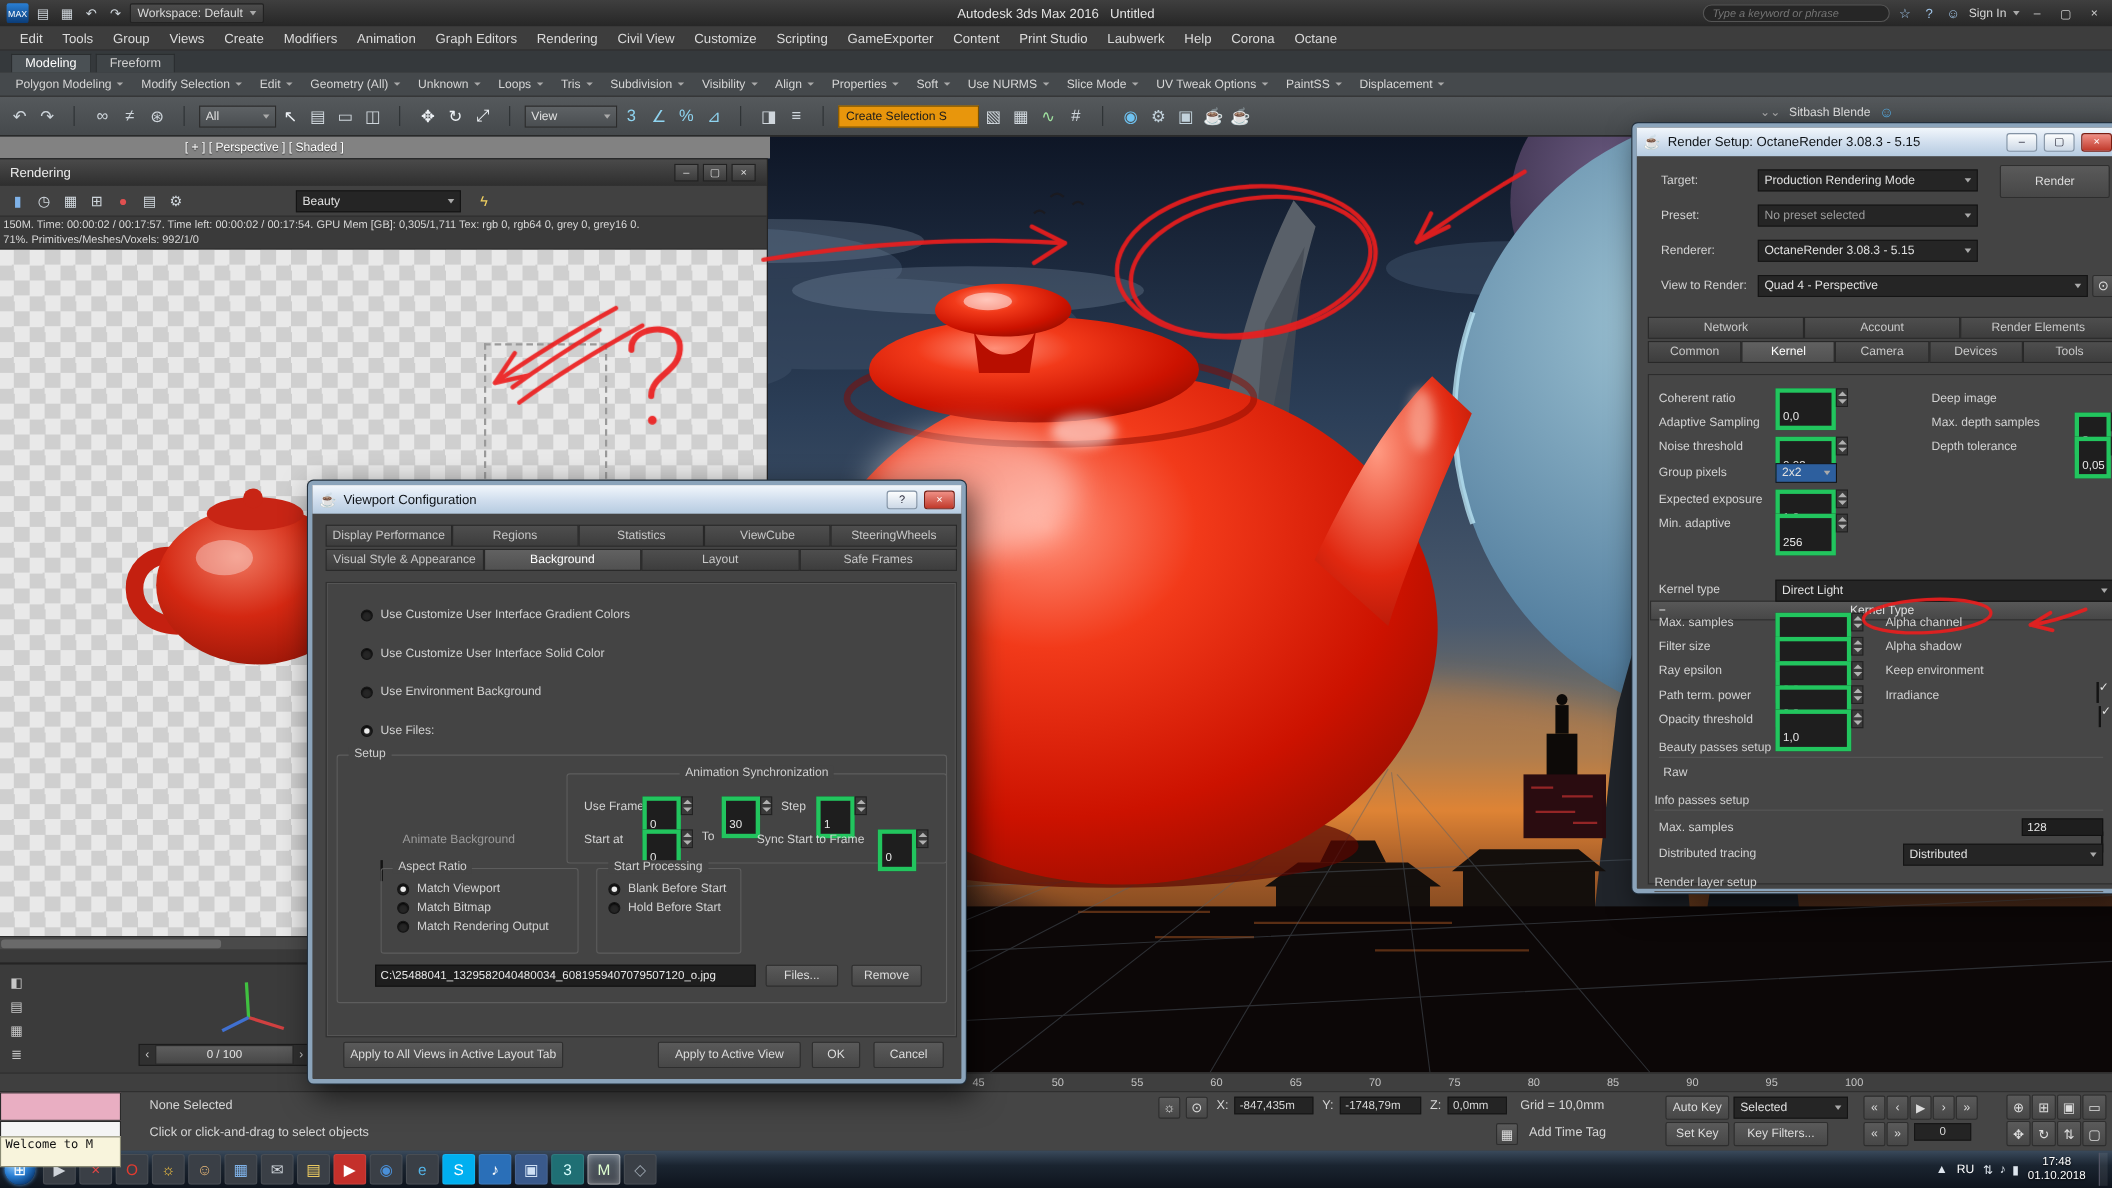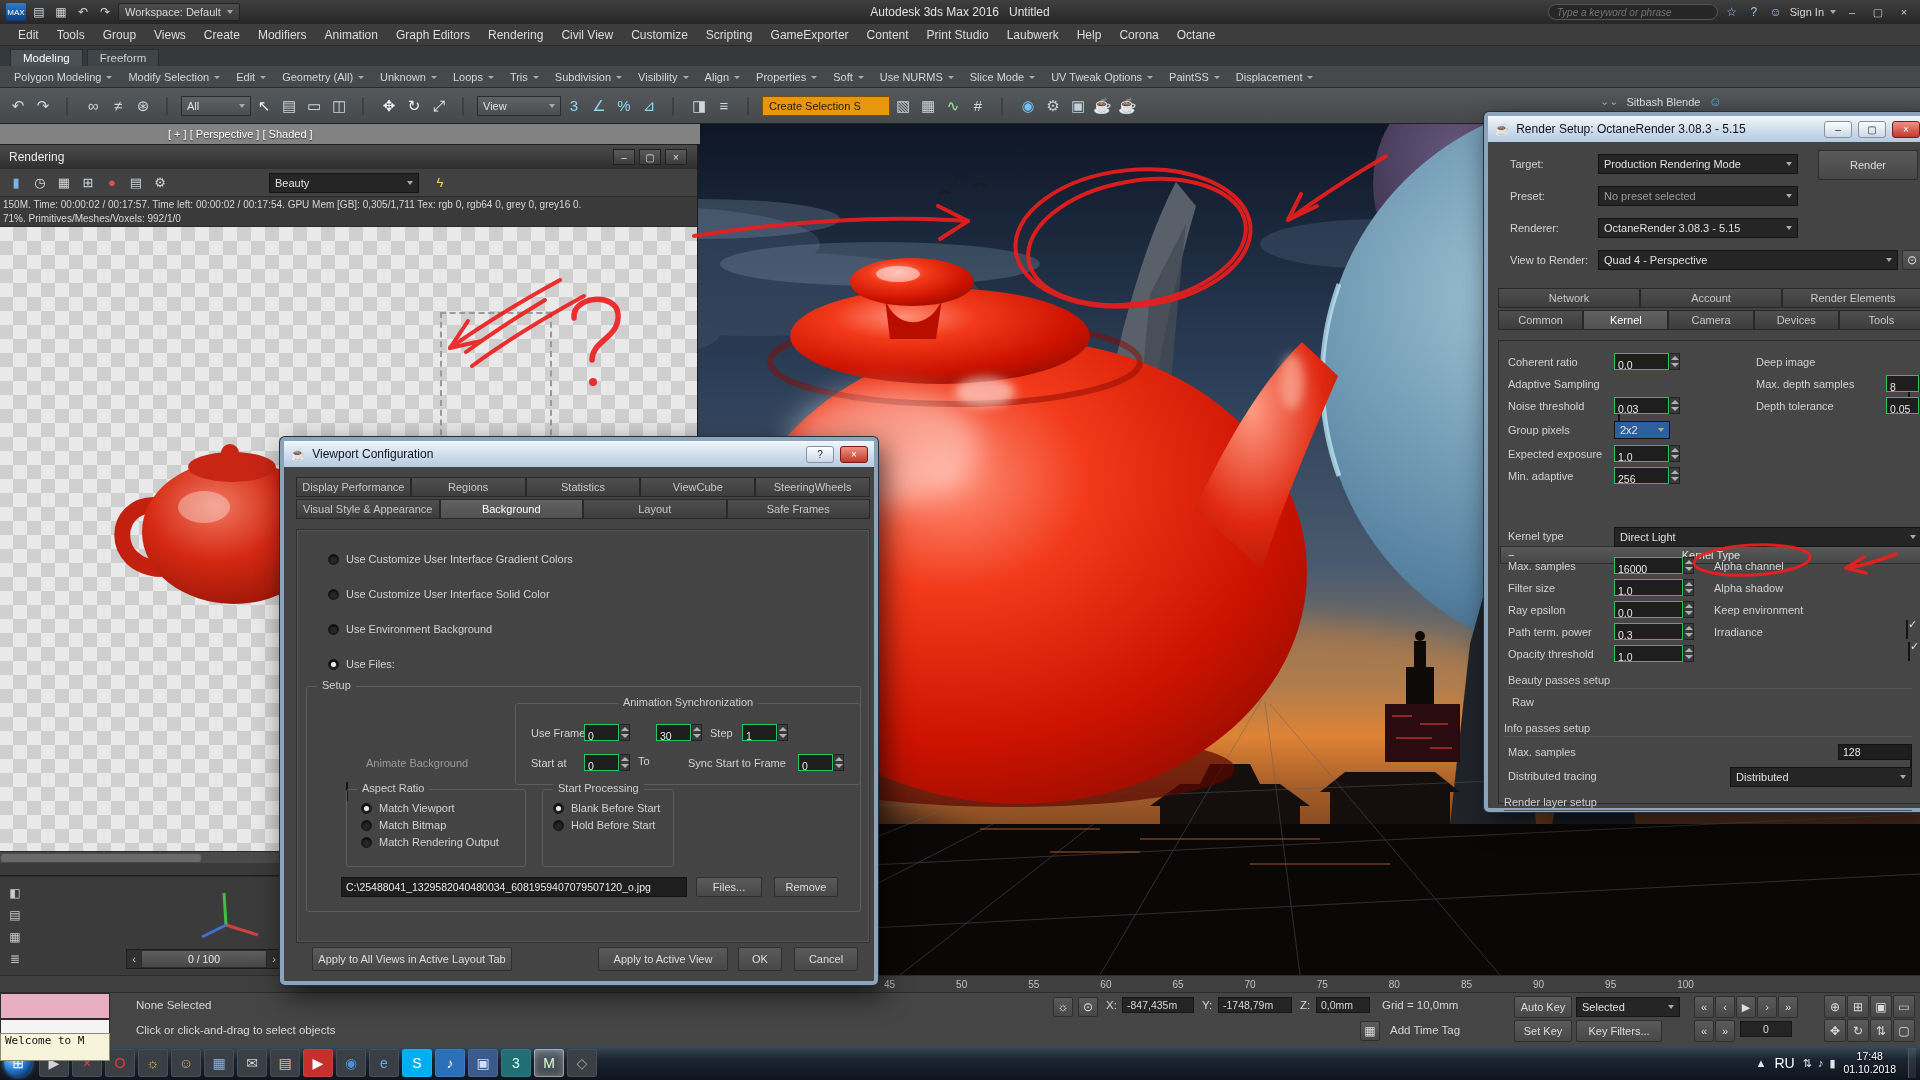--- a/index.html
+++ b/index.html
@@ -97,21 +97,21 @@
   .aero-title { height:26px; background:linear-gradient(#f2f7fc,#cfdded 55%,#b6cbe0); display:flex; align-items:center; padding:0 6px; gap:6px; font-size:12px; color:#101418; }
   .aero-title .spacer { flex:1; }
   .win-ico { color:#2a6fb8; font-size:13px; }
   .wbtn { width:28px; height:17px; display:flex; align-items:center; justify-content:center; background:linear-gradient(#fdfefe,#ccd8e6); border:1px solid #8493a4; border-radius:3px; font-size:10px; color:#223; }
   .wbtn.close { background:linear-gradient(#f09086,#c0392b); color:#fff; border-color:#7a1d12; }
 
   
   .lbl { color:#d2d2d2; font-size:11px; white-space:nowrap; }
   .dim { color:#9c9c9c; }
   .spin { display:flex; height:17px; }
-  .spin .v { flex:1; background:#1e1e1e; border:1px solid #22c55e; color:#e8e8e8; font-size:10.5px; padding:4px 3px; line-height:15px; overflow:hidden; }
+  .spin .v { flex:1; background:#1e1e1e; border:4px solid #22c55e; color:#e8e8e8; font-size:10.5px; padding:15px 3px; line-height:15px; overflow:hidden; }
   .spin .arr { width:11px; display:flex; flex-direction:column; justify-content:space-between; padding:2px 1px; background:#3a3a3a; border:1px solid #222; }
   .spin .arr i { display:block; border-left:4px solid transparent; border-right:4px solid transparent; }
   .spin .arr i.up { border-bottom:4px solid #b0b0b0; }
   .spin .arr i.dn { border-top:4px solid #b0b0b0; }
   .tab { background:linear-gradient(#4e4e4e,#3d3d3d); border:1px solid #282828; color:#c8c8c8; font-size:11px; text-align:center; padding:3px 4px; white-space:nowrap; overflow:hidden; }
   .tab.active { background:linear-gradient(#616161,#515151); color:#fff; }
   .grp { position:absolute; border:1px solid #5d5d5d; border-radius:3px; }
   .grp-title { position:absolute; top:-8px; left:10px; background:#444; padding:0 5px; color:#cfcfcf; font-size:11px; white-space:nowrap; }
   .radio { width:11px; height:11px; border-radius:50%; background:#262626; border:1px solid #141414; box-shadow:inset 0 1px 2px #000; flex:none; }
   .ropt { display:flex; align-items:center; gap:7px; }
@@ -881,21 +881,21 @@
         <span class="tb-app" style="color: rgb(83, 180, 232); background: rgb(58, 63, 70);">e</span>
         <span class="tb-app" style="color: rgb(255, 255, 255); background: rgb(0, 175, 240);">S</span>
         <span class="tb-app" style="color: rgb(255, 255, 255); background: rgb(42, 111, 184);">♪</span>
         <span class="tb-app" style="color: rgb(207, 224, 244); background: rgb(58, 90, 140);">▣</span>
         <span class="tb-app" style="color: rgb(216, 255, 255); background: rgb(31, 111, 116);">3</span>
         <span class="tb-app active" style="color: rgb(223, 255, 208); background: rgb(90, 106, 82);">M</span>
         <span class="tb-app" style="color: rgb(154, 164, 174); background: rgb(58, 63, 70);">◇</span>
       </span>
     <div id="tray">
       <span class="tray-ico">▲</span>
-      <span style="font-size:14px;">RU</span>
+      <span style="font-size:11px;">RU</span>
       <span style="display:flex;gap:6px;">
 
       <span class="tray-ico">⇅</span>
           <span class="tray-ico">♪</span>
           <span class="tray-ico">▮</span>
         </span>
       <div id="clock">
         <div>17:48</div>
         <div>01.10.2018</div>
       </div>

